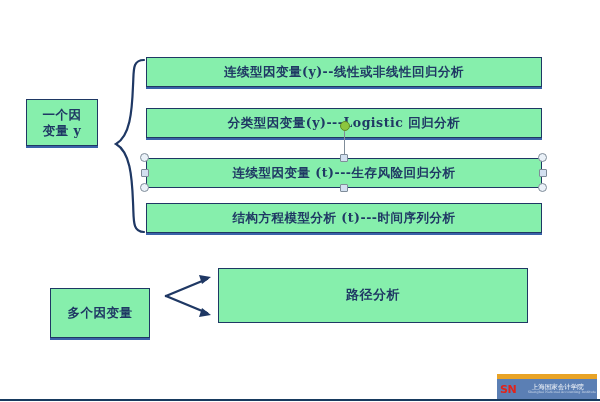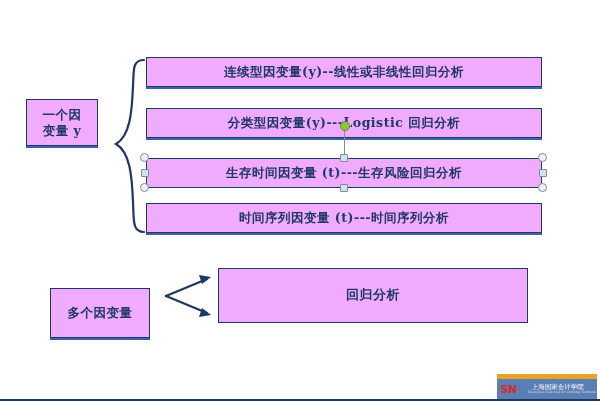--- a/index.html
+++ b/index.html
@@ -13,21 +13,21 @@
     height: 402px;
     background: #ffffff;
     overflow: hidden;
     font-family: "DejaVu Serif", "Liberation Serif", serif;
   }
 
   
   .nbox {
     position: absolute;
     box-sizing: border-box;
-    background: #f0abfc;
+    background: #86efac;
     border: 1.5px solid #1F3864;
     color: #1F3864;
     display: flex;
     flex-direction: column;
     align-items: center;
     justify-content: center;
     text-align: center;
     font-weight: bold;
     letter-spacing: 0.5px;
   }
@@ -209,25 +209,25 @@
 
   <div class="nbox wide shadowed" id="box-continuous">
     <span class="line">连续型因变量(y)--线性或非线性回归分析</span>
   </div>
 
   <div class="nbox wide shadowed" id="box-categorical">
     <span class="line">分类型因变量(y)---Logistic 回归分析</span>
   </div>
 
   <div class="nbox wide" id="box-survival">
-    <span class="line">生存时间因变量 (t)---生存风险回归分析</span>
+    <span class="line">连续型因变量 (t)---生存风险回归分析</span>
   </div>
 
   <div class="nbox wide shadowed" id="box-timeseries">
-    <span class="line">时间序列因变量 (t)---时间序列分析</span>
+    <span class="line">结构方程模型分析 (t)---时间序列分析</span>
   </div>
 
   <div id="rotate-stem" style="left:344px; top:129px; height:29px;"></div>
   <div id="rotate-handle" style="left:340px; top:121px;"></div>
 
   <div class="handle corner" style="left:140px; top:153px;"></div>
   <div class="handle corner" style="left:538px; top:153px;"></div>
   <div class="handle corner" style="left:140px; top:183px;"></div>
   <div class="handle corner" style="left:538px; top:183px;"></div>
 
@@ -243,21 +243,21 @@
   <svg id="arrows-multi" viewBox="0 0 60 60" fill="none" xmlns="http://www.w3.org/2000/svg">
     <g stroke="#1F3864" stroke-width="2.4" stroke-linecap="round">
       <line x1="3" y1="30" x2="44" y2="13"></line>
       <line x1="3" y1="30" x2="44" y2="47"></line>
     </g>
     <polygon points="48,11 36,9 39,18" fill="#1F3864"></polygon>
     <polygon points="48,49 36,51 39,42" fill="#1F3864"></polygon>
   </svg>
 
   <div class="nbox" id="box-path-analysis">
-    <span class="line">回归分析</span>
+    <span class="line">路径分析</span>
   </div>
 
   <div id="bottom-rule"></div>
 
   <div id="logo-topstrip"></div>
   <div id="logo">
     <span id="logo-sn">SN</span>
     <span id="logo-ai">AI</span>
     <div id="logo-textcol">
       <span id="logo-cn">上海国家会计学院</span>

